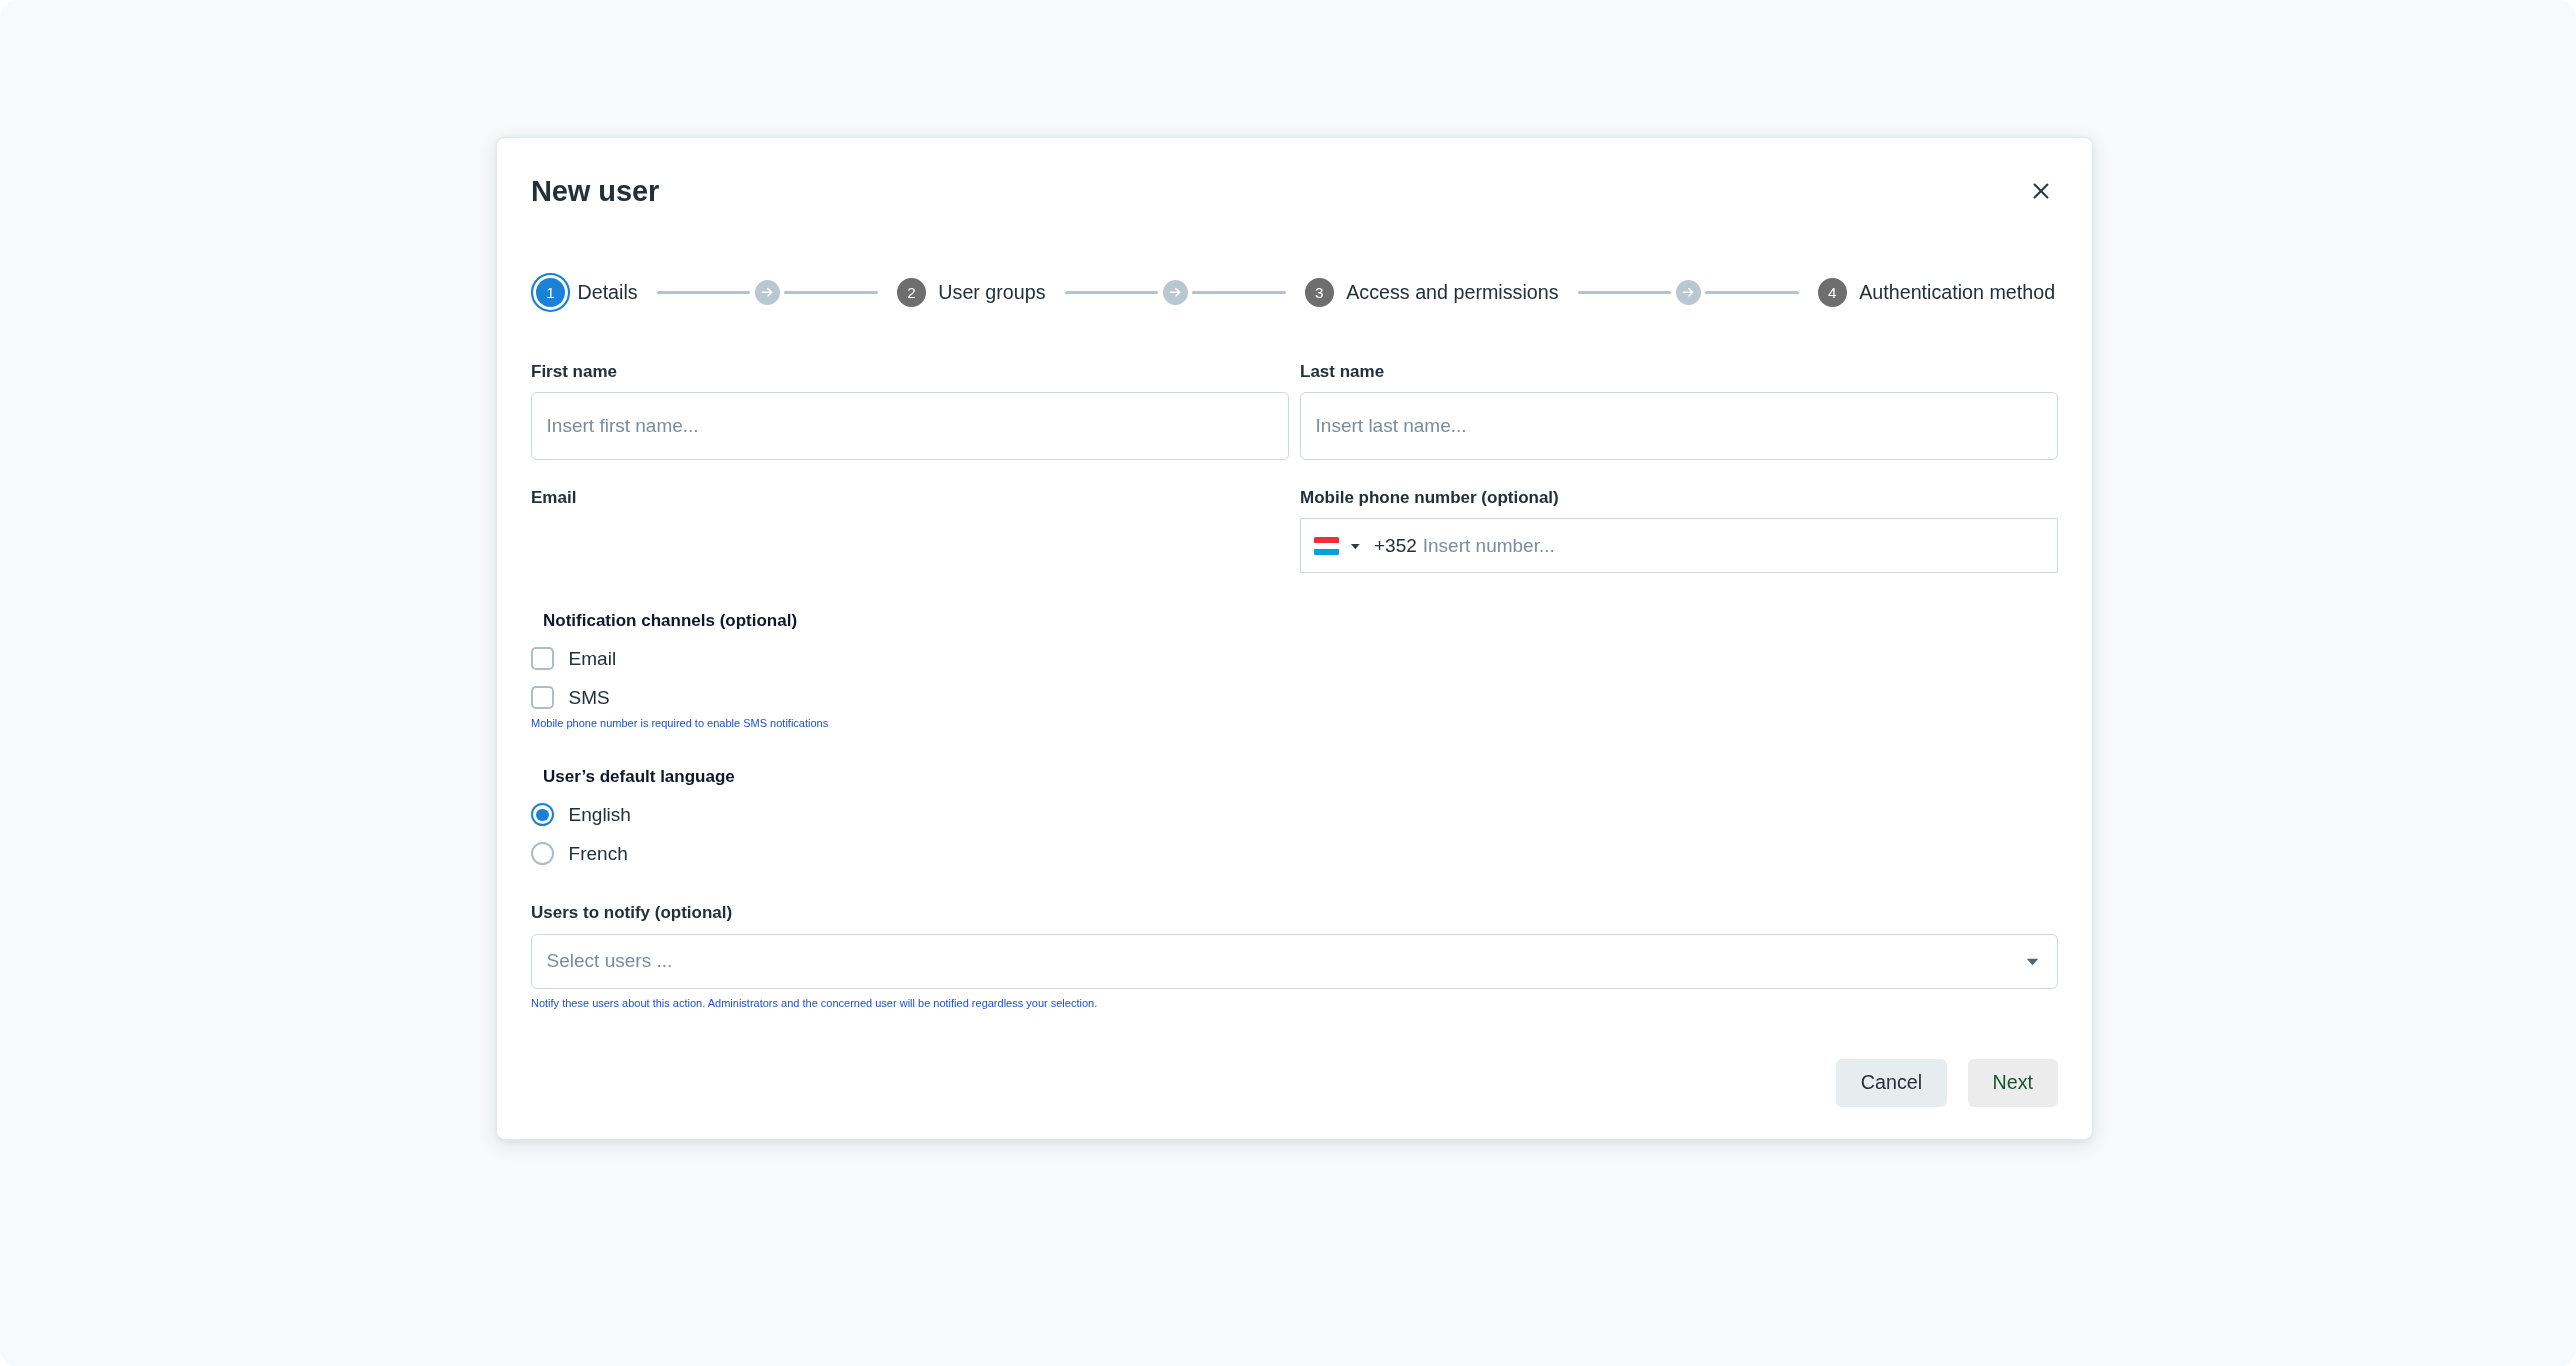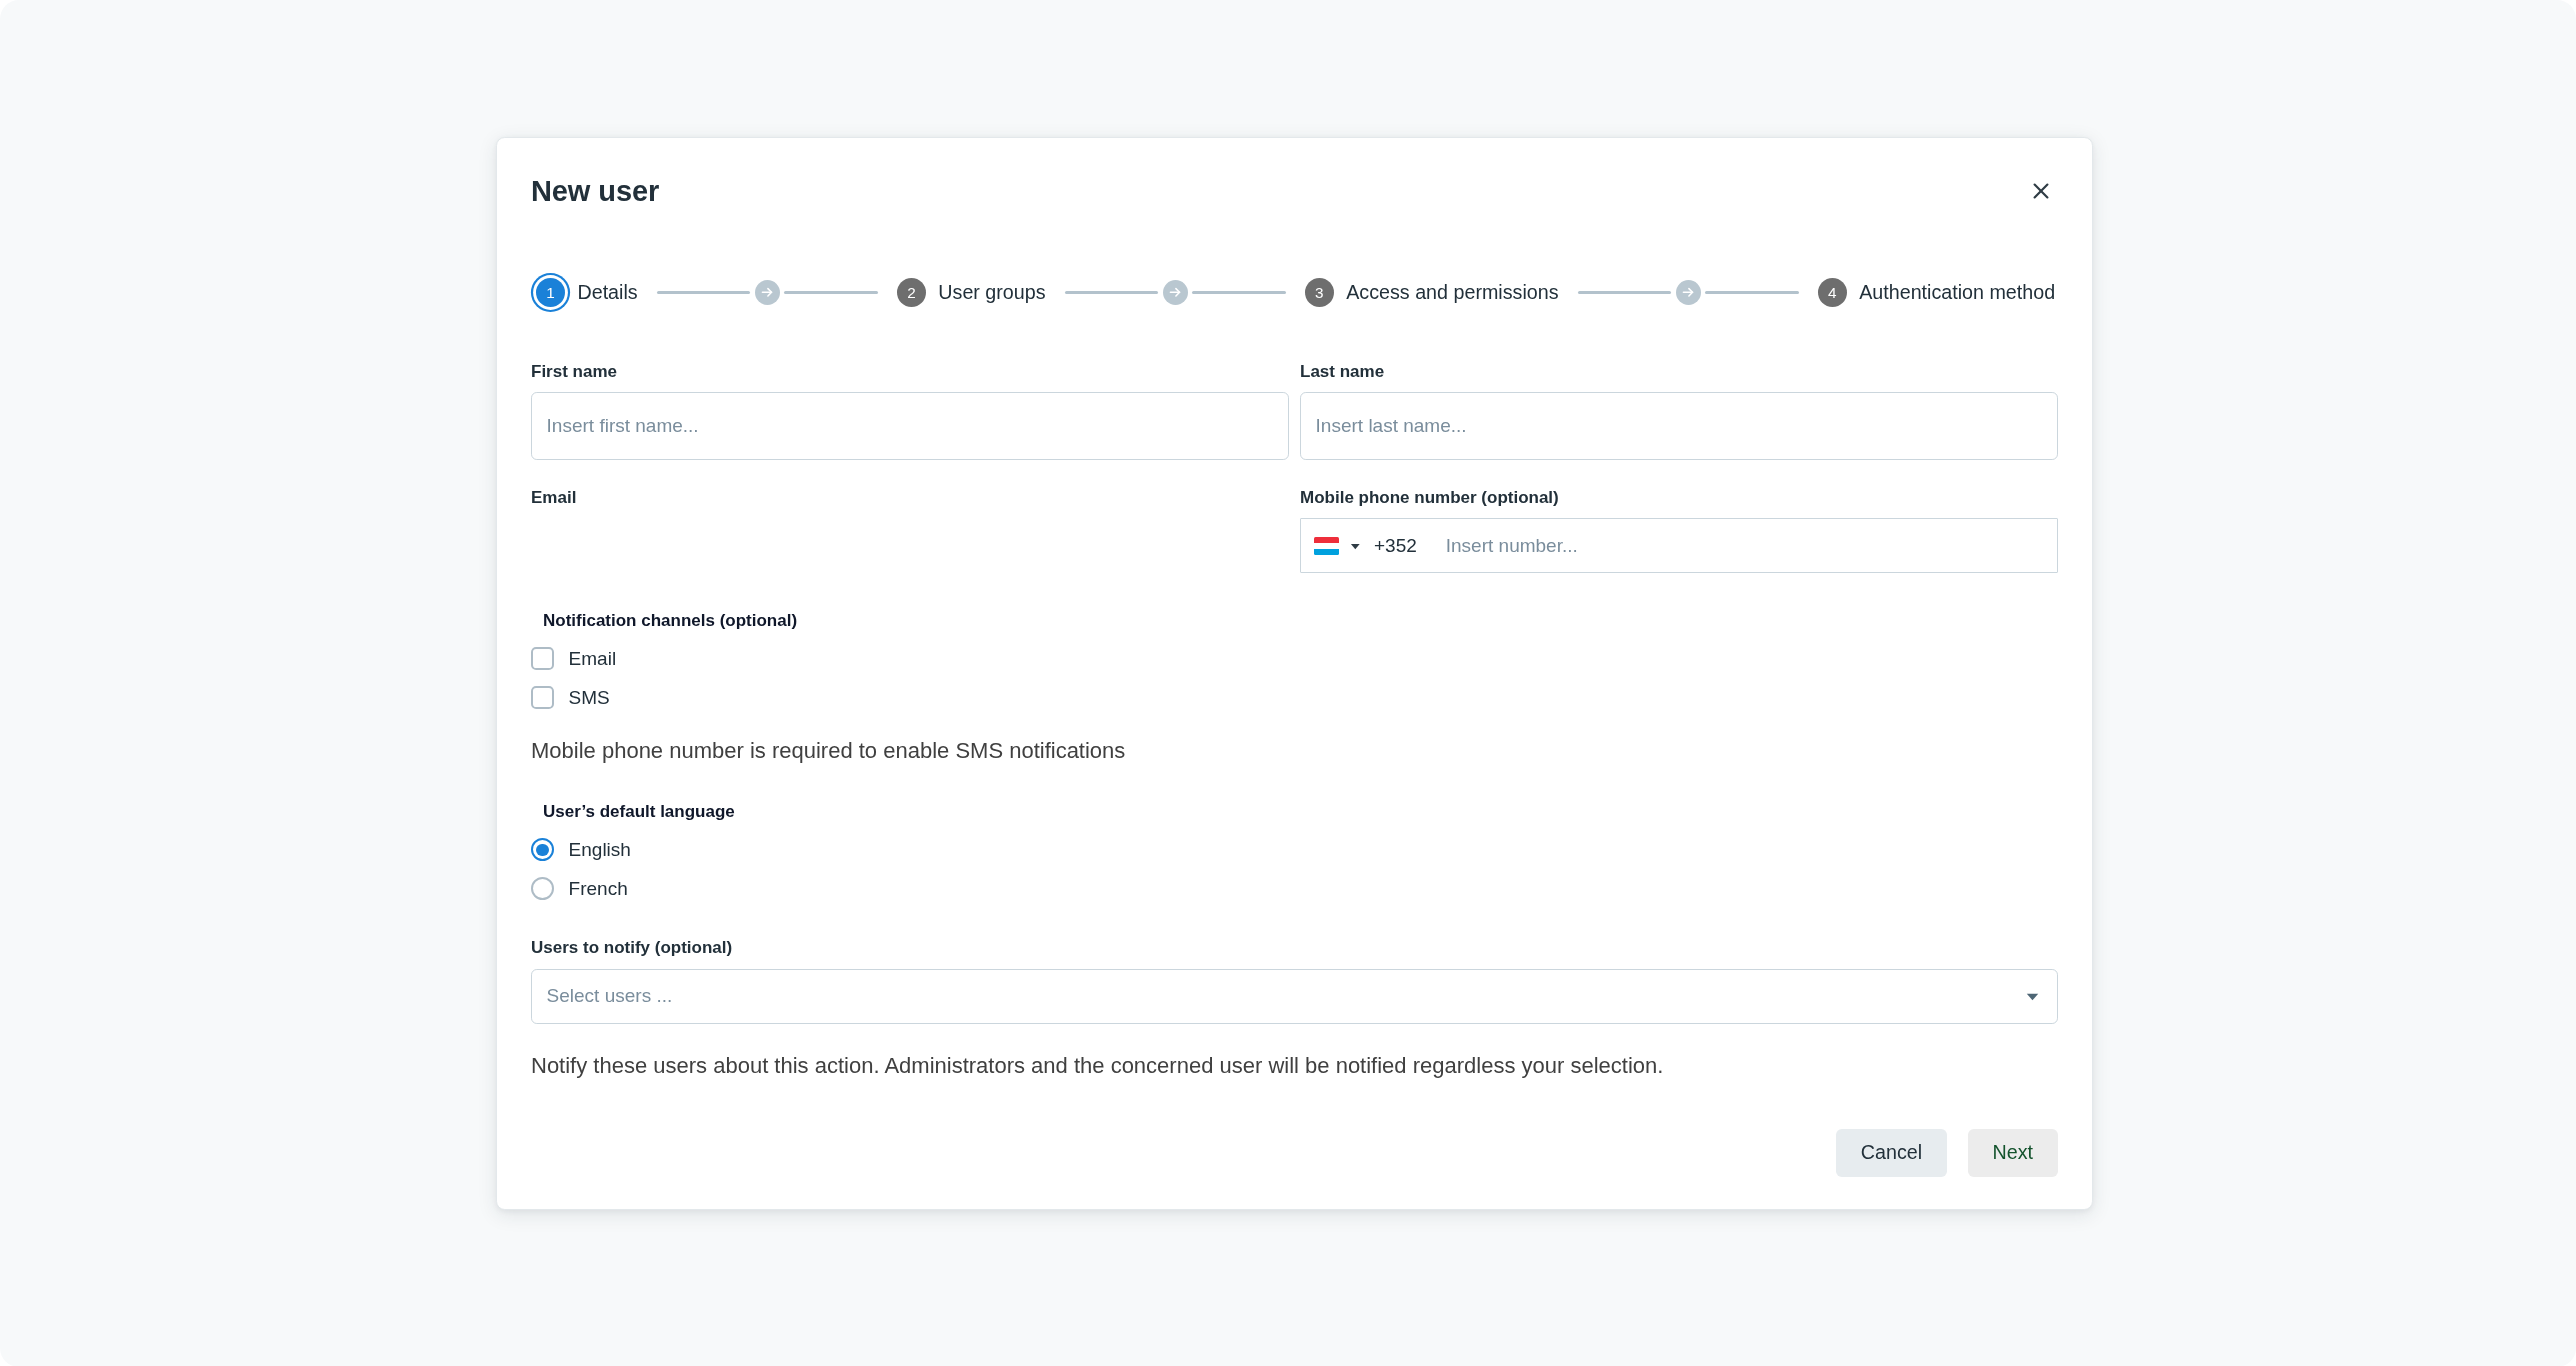--- a/index.html
+++ b/index.html
@@ -199,21 +199,21 @@
     flex: 0 0 auto;
   }
   .phone-input {
     flex: 1 1 auto;
     border: none;
     outline: none;
     font-size: 19px;
     color: #701a75;
     font-family: "Liberation Sans", sans-serif;
     background: transparent;
-    margin-left: 27px;
+    margin-left: 4px;
     min-width: 0;
   }
   .phone-input::placeholder { color: #7a8d9c; }
 
   
   .section-label {
     font-size: 17px;
     font-weight: bold;
     color: #0f172a;
     display: block;
@@ -260,23 +260,23 @@
     height: 12.4px;
     border-radius: 50%;
     background: #1a81d8;
   }
   .option-text {
     font-size: 19px;
     color: #22303a;
   }
 
   .helper-text {
-    font-size: 22px;
-    color: #404040;
-    margin-top: 29px;
+    font-size: 11px;
+    color: #1d4ed8;
+    margin-top: 8px;
   }
 
   
   .select-wrap {
     position: relative;
     width: 100%;
     box-sizing: border-box;
     height: 55px;
     border: 1.5px solid #cbd6dd;
     border-radius: 5.8px;

